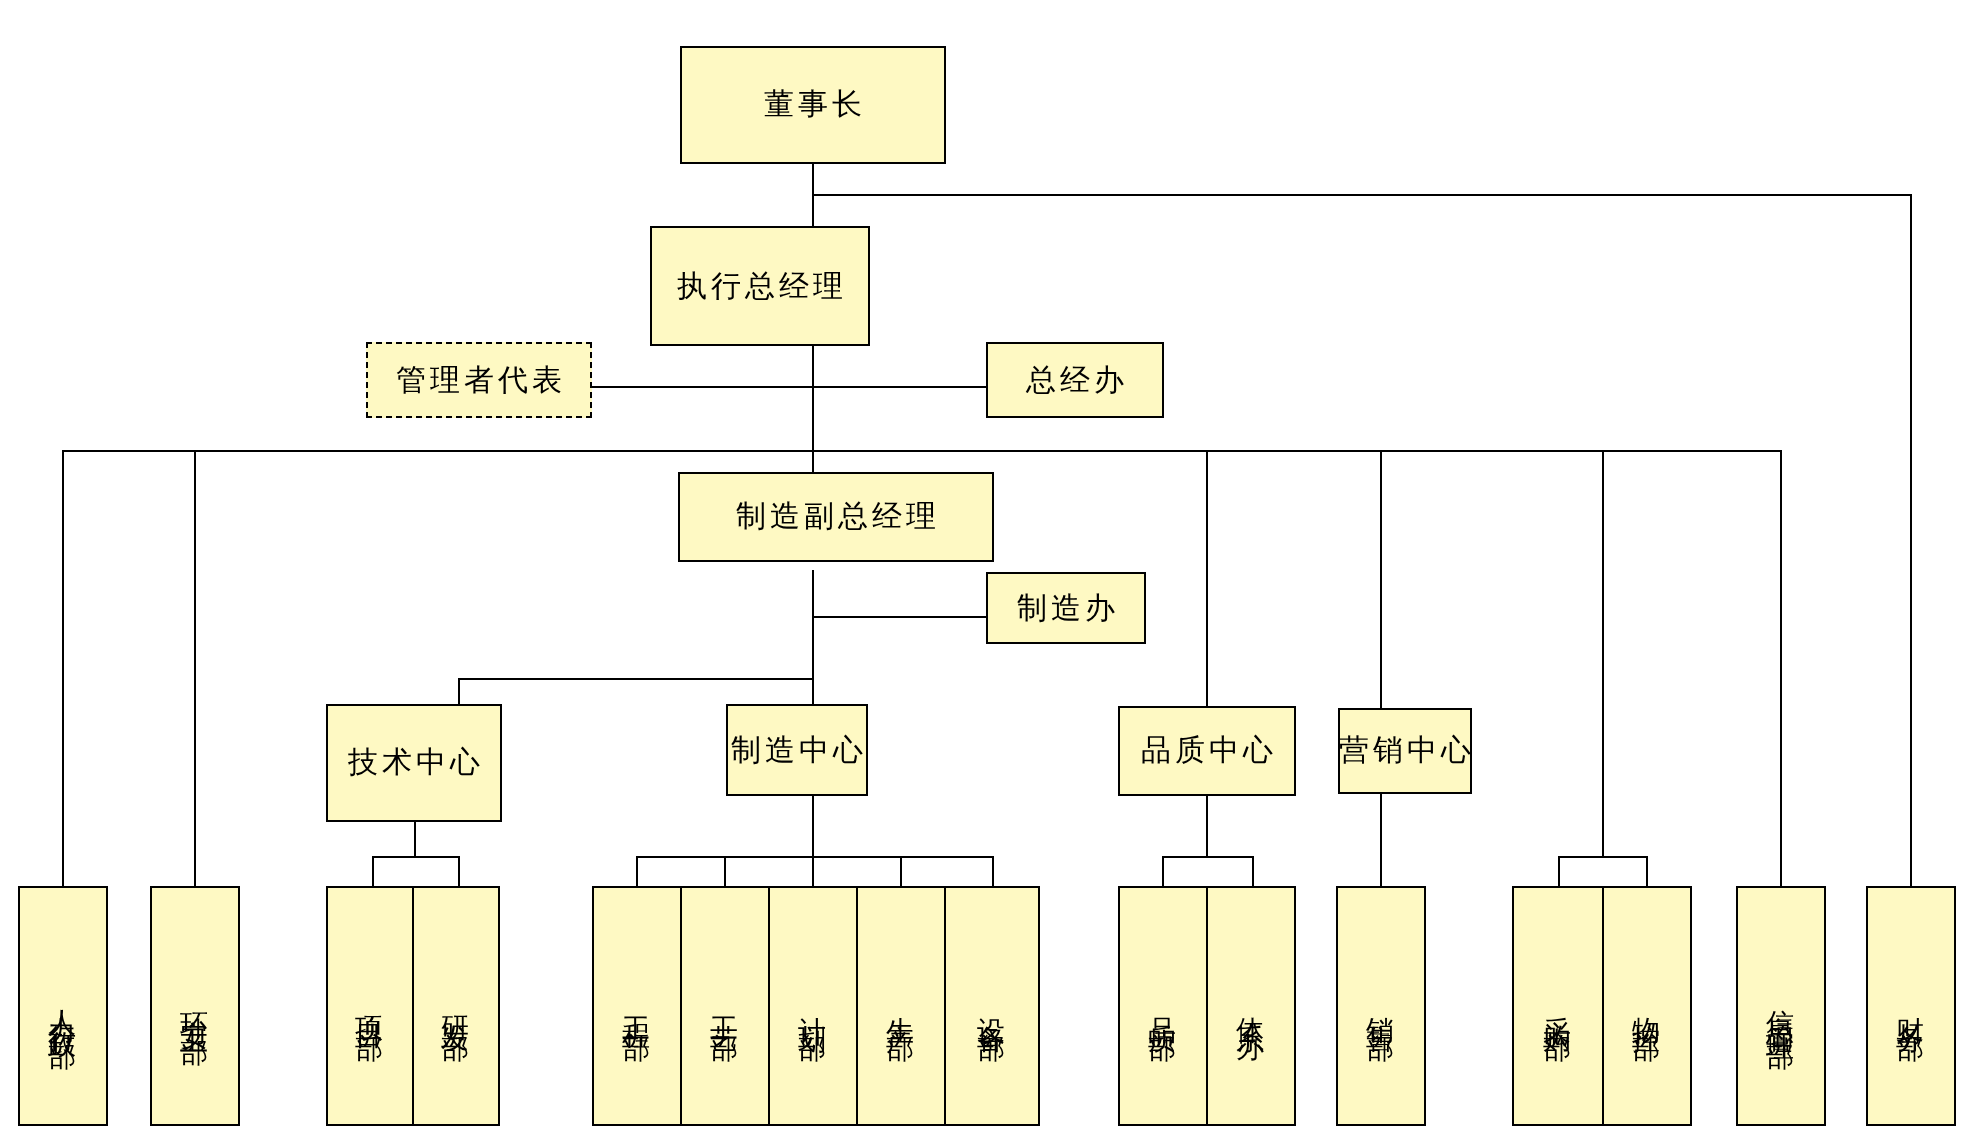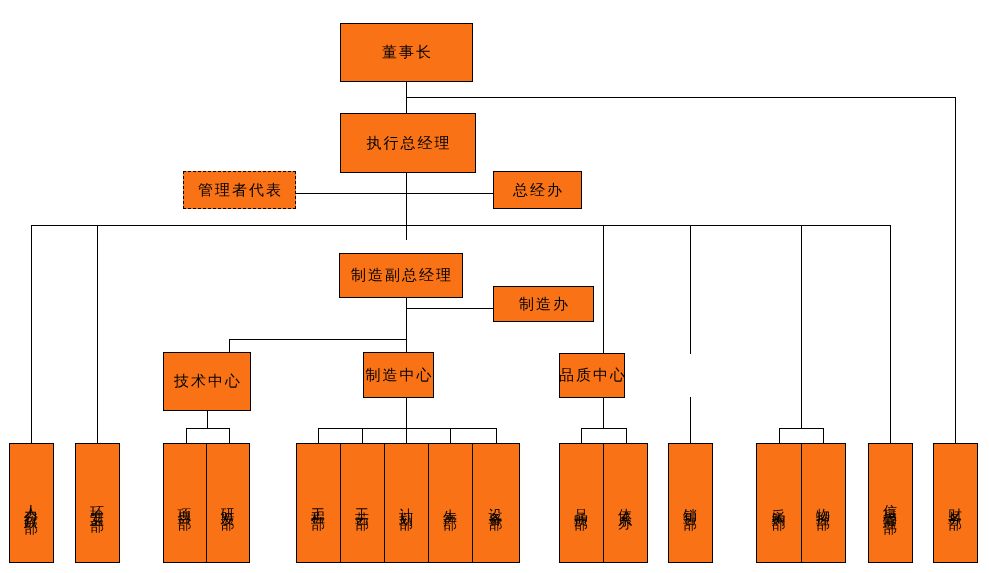--- a/index.html
+++ b/index.html
@@ -9,21 +9,21 @@
     height: 573px;
     background: #ffffff;
     font-family: "Liberation Sans", sans-serif;
     color: #000000;
     overflow: hidden;
   }
   .node {
     position: absolute;
     box-sizing: border-box;
     border: 1px solid #000000;
-    background: #f97316;
+    background: #fef9c3;
     display: flex;
     align-items: center;
     justify-content: center;
     font-size: 15px;
     letter-spacing: 2px;
     white-space: nowrap;
     z-index: 2;
   }
   .node.dashed { border-style: dashed; }
   .node .hlabel { transform: translateX(1px); }
@@ -77,44 +77,47 @@
   <div class="line" style="left:581px;top:428px;width:1px;height:15px"></div>
   <div class="line" style="left:626px;top:428px;width:1px;height:15px"></div>
   <div class="line" style="left:690px;top:397px;width:1px;height:46px"></div>
   <div class="line" style="left:779px;top:428px;width:45px;height:1px"></div>
   <div class="line" style="left:779px;top:428px;width:1px;height:15px"></div>
   <div class="line" style="left:823px;top:428px;width:1px;height:15px"></div>
 
   <div class="node" style="left:340px;top:23px;width:133px;height:59px">
     <span class="hlabel">董事长</span>
   </div>
-  <div class="node" style="left:340px;top:113px;width:136px;height:60px">
+  <div class="node" style="left:325px;top:113px;width:110px;height:60px">
     <span class="hlabel">执行总经理</span>
   </div>
   <div class="node" style="left:493px;top:171px;width:89px;height:38px">
     <span class="hlabel">总经办</span>
   </div>
   <div class="node dashed" style="left:183px;top:171px;width:113px;height:38px">
     <span class="hlabel">管理者代表</span>
   </div>
-  <div class="node" style="left:339px;top:253px;width:124px;height:45px">
+  <div class="node" style="left:339px;top:236px;width:158px;height:45px">
     <span class="hlabel">制造副总经理</span>
   </div>
-  <div class="node" style="left:493px;top:286px;width:101px;height:36px">
+  <div class="node" style="left:493px;top:286px;width:80px;height:36px">
     <span class="hlabel">制造办</span>
   </div>
 
   <div class="node" style="left:163px;top:352px;width:88px;height:59px">
     <span class="hlabel">技术中心</span>
   </div>
   <div class="node" style="left:363px;top:352px;width:71px;height:46px">
     <span class="hlabel">制造中心</span>
   </div>
-  <div class="node" style="left:559px;top:353px;width:66px;height:45px">
+  <div class="node" style="left:559px;top:353px;width:89px;height:45px">
     <span class="hlabel">品质中心</span>
+  </div>
+  <div class="node" style="left:669px;top:354px;width:67px;height:43px">
+    <span class="hlabel">营销中心</span>
   </div>
 
   <div class="node" style="left:9px;top:443px;width:45px;height:120px">
     <span class="vlabel">人力行政部</span>
   </div>
   <div class="node" style="left:75px;top:443px;width:45px;height:120px">
     <span class="vlabel">环安卫部</span>
   </div>
   <div class="node" style="left:163px;top:443px;width:44px;height:120px">
     <span class="vlabel">项目部</span>

